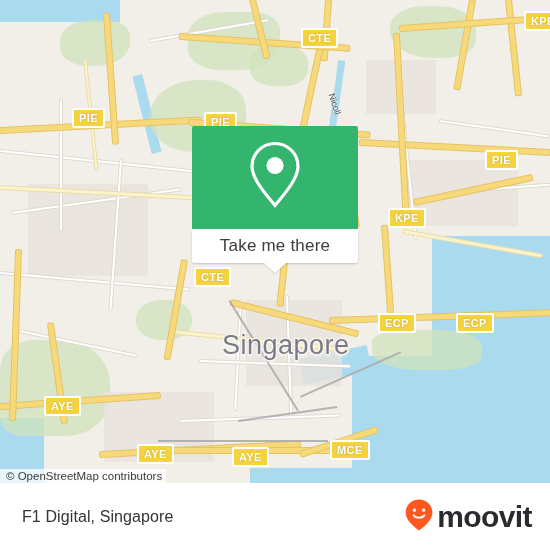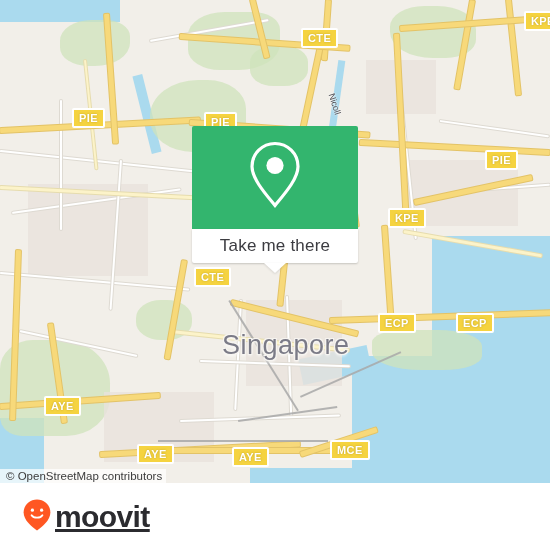--- a/index.html
+++ b/index.html
@@ -81,21 +81,20 @@
     display:flex;align-items:center;justify-content:space-between;
     padding:0 18px 0 22px;box-sizing:border-box;
   }
   #footer-title{
     font-size:16px;color:#333338;letter-spacing:.1px;white-space:nowrap;
   }
   #brand{display:flex;align-items:center;gap:3px;}
   #brand-word{
     font-size:30px;color:#2b2b2f;letter-spacing:-.6px;font-weight:bold;
     font-family:"Liberation Sans",sans-serif;
-    text-decoration:underline;
   }
 </style>
 </head>
 <body>
 
 <div id="app">
 
   <div id="map">
 
     <div class="water" style="left:352px;top:356px;width:210px;height:130px;"></div>
@@ -203,20 +202,21 @@
         <span id="callout-label">Take me there</span>
         <span id="callout-tail"></span>
       </div>
     </div>
 
     <div id="attribution">© OpenStreetMap contributors</div>
   </div>
 
   <div id="footer">
     <div id="footer-inner">
+      <div id="footer-title">F1 Digital, Singapore</div>
       <div id="brand">
         <span>
           <svg width="30" height="34" viewBox="0 0 30 34" aria-hidden="true">
             <path d="M15 1.5 C7.5 1.5 1.6 7.3 1.6 14.6 C1.6 22.4 10 29 15 32.6 C20 29 28.4 22.4 28.4 14.6 C28.4 7.3 22.5 1.5 15 1.5 Z" fill="#ff5722"></path>
             <circle cx="10.4" cy="12.2" r="1.6" fill="#ffffff"></circle>
             <circle cx="19.6" cy="12.2" r="1.6" fill="#ffffff"></circle>
             <path d="M9.6 17.2 C11.6 20.4 18.4 20.4 20.4 17.2" fill="none" stroke="#ffffff" stroke-width="1.9" stroke-linecap="round"></path>
           </svg>
         </span>
         <span id="brand-word">moovit</span>

